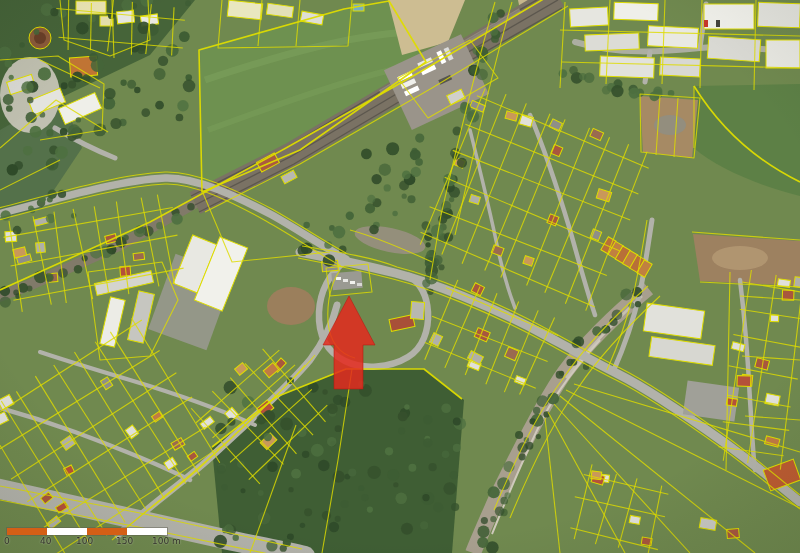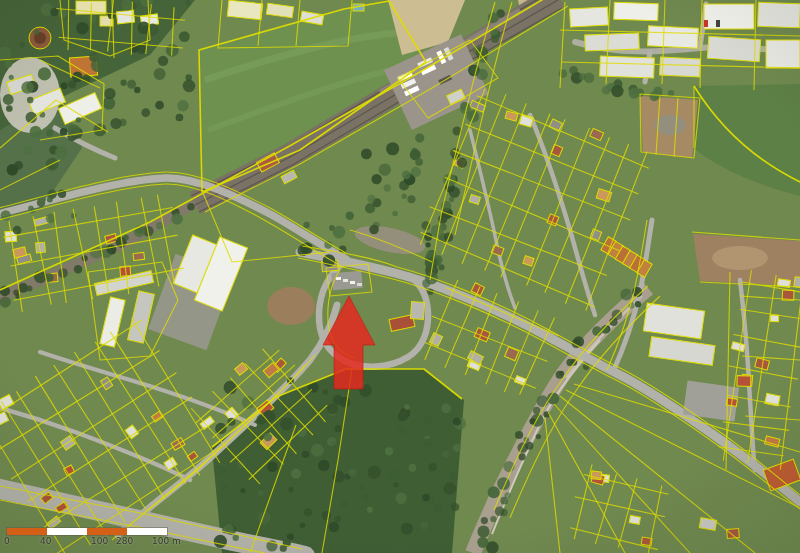--- a/index.html
+++ b/index.html
@@ -726,17 +726,17 @@
   </defs>
 </svg>
 
 <div class="scalebar">
   <div class="seg" style="background: rgb(212, 95, 22);"></div>
   <div class="seg" style="background: rgb(255, 255, 255);"></div>
   <div class="seg" style="background: rgb(212, 95, 22);"></div>
   <div class="seg" style="background: rgb(255, 255, 255);"></div>
   <span class="scale-label" style="left:-3px">0</span>
   <span class="scale-label" style="left:33px">40</span>
-  <span class="scale-label" style="left:84px">100</span>
-  <span class="scale-label" style="left:109px">280</span>
+  <span class="scale-label" style="left:69px">100</span>
+  <span class="scale-label" style="left:109px">150</span>
   <span class="scale-label" style="left:145px">100 m</span>
 </div>
 </div>
 
 </body></html>

